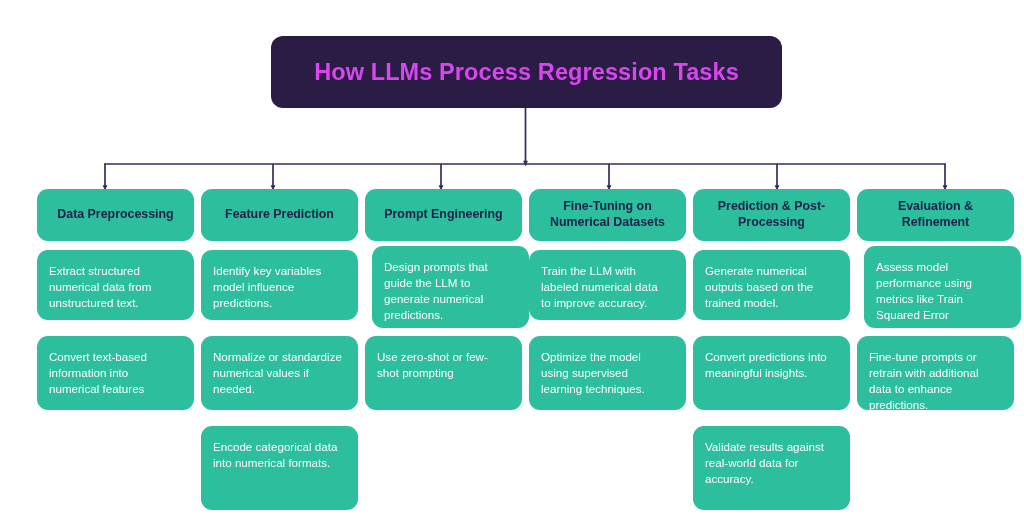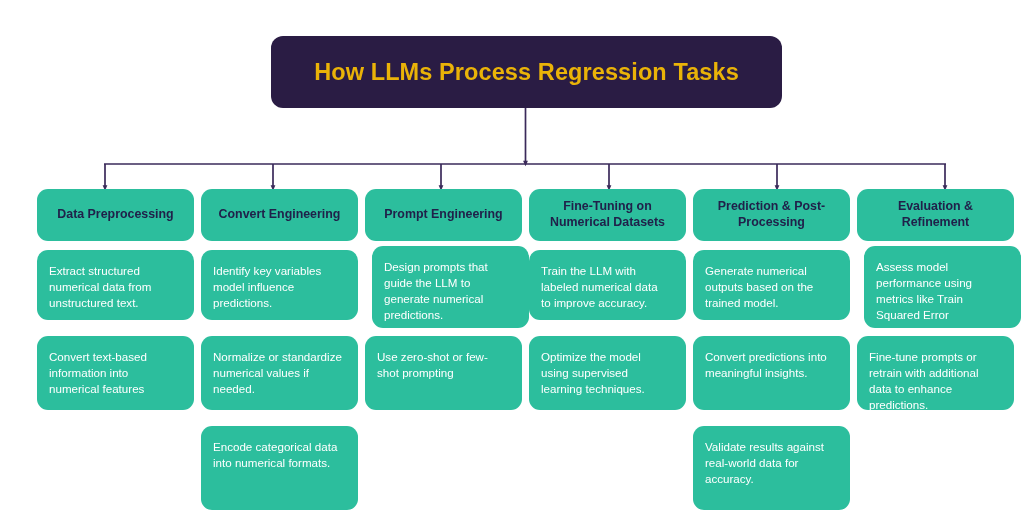--- a/index.html
+++ b/index.html
@@ -29,21 +29,21 @@
     height: 72px;
     background: #2a1c44;
     border-radius: 12px;
     display: flex;
     align-items: center;
     justify-content: center;
     box-sizing: border-box;
     padding: 0 18px;
   }
   #title-text {
-    color: #eab308;
+    color: #d946ef;
     font-size: 23.5px;
     font-weight: bold;
     letter-spacing: 0.1px;
     text-align: center;
     line-height: 1.2;
   }
 
   
   #connectors {
     position: absolute;
@@ -148,21 +148,21 @@
     <div class="body-box row-0">
       <span class="body-text">Extract structured numerical data from unstructured text.</span>
     </div>
     <div class="body-box row-1">
       <span class="body-text">Convert text-based information into numerical features</span>
     </div>
   </div>
 
   <div class="column col-1">
     <div class="head-box">
-      <span class="head-text">Convert Engineering</span>
+      <span class="head-text">Feature Prediction</span>
     </div>
     <div class="body-box row-0">
       <span class="body-text">Identify key variables model influence predictions.</span>
     </div>
     <div class="body-box row-1">
       <span class="body-text">Normalize or standardize numerical values if needed.</span>
     </div>
     <div class="body-box row-2">
       <span class="body-text">Encode categorical data into numerical formats.</span>
     </div>

